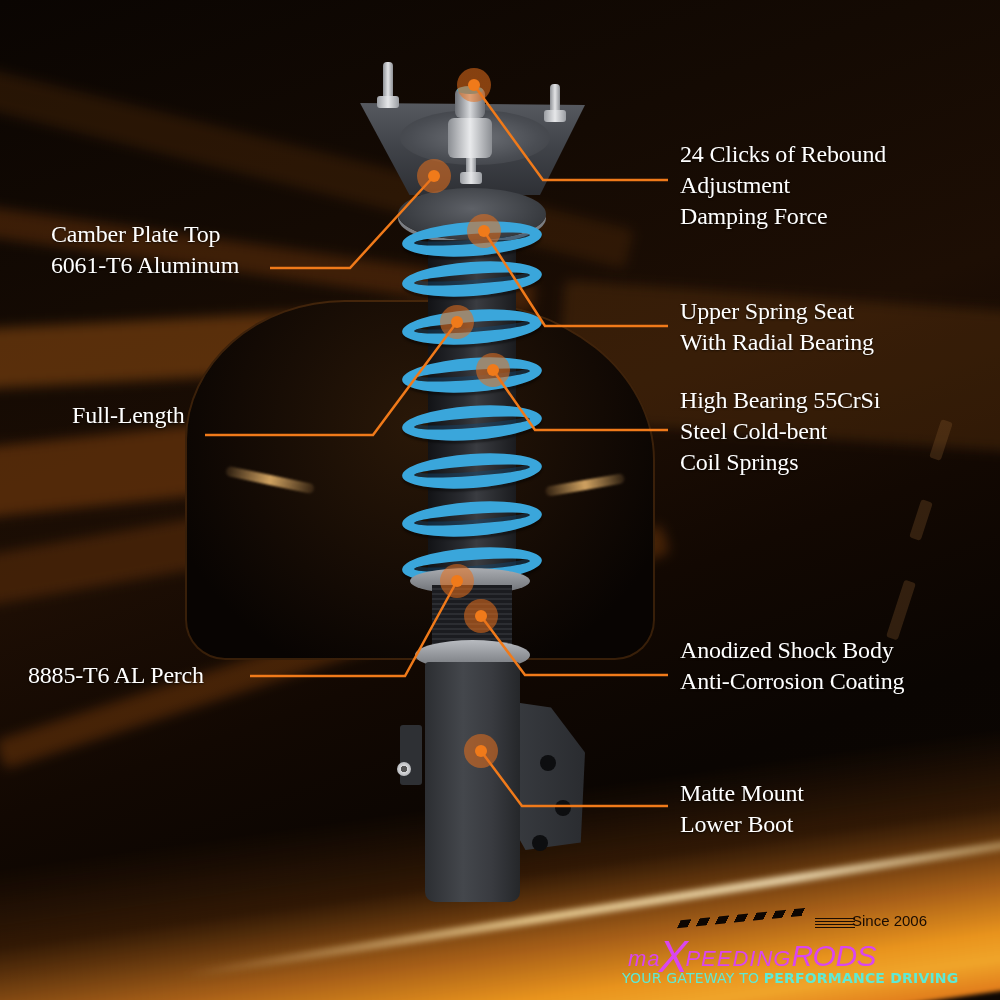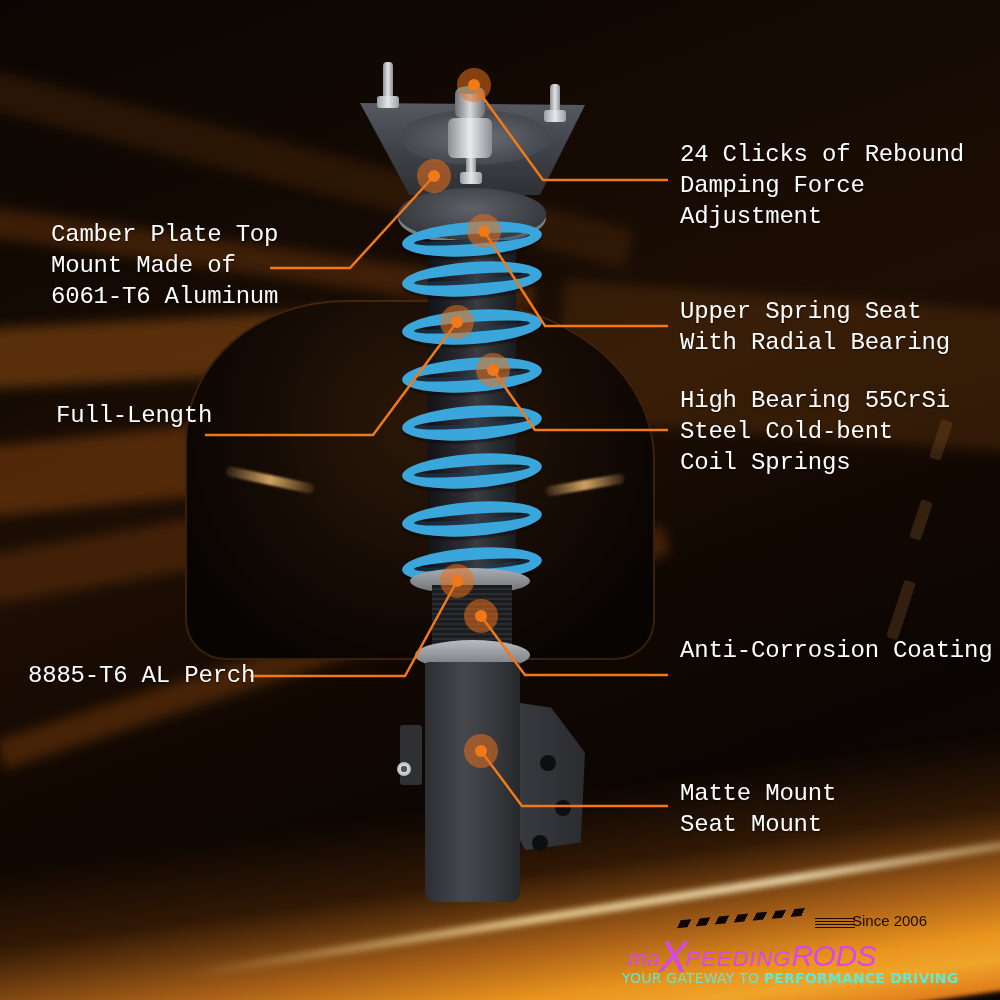--- a/index.html
+++ b/index.html
@@ -116,21 +116,21 @@
       transform: translate(-50%,-50%);
     }
     .marker::after {
       content: ""; position: absolute; left: 50%; top: 50%; width: 12px; height: 12px;
       border-radius: 50%; background: #f07a1a; transform: translate(-50%,-50%);
     }
     svg.leaders { position: absolute; inset: 0; pointer-events: none; }
 
     
     .label {
-      position: absolute; color: #ffffff; font-family: Liberation Mono, monospace;
+      position: absolute; color: #ffffff; font-family: Liberation Serif, serif;
       font-size: 24px; line-height: 31px; font-weight: 500; letter-spacing: -0.2px;
       text-shadow: 0 1px 2px rgba(0,0,0,0.6);
     }
     .label span { display: block; white-space: nowrap; }
 
     
     .logo { position: absolute; left: 620px; top: 912px; width: 340px; height: 80px; }
     .logo-since {
       position: absolute; left: 232px; top: 0px; font-family: "Liberation Sans", sans-serif;
       font-size: 15px; color: #1a0c02;
@@ -227,56 +227,56 @@
 <div class="marker" style="left:434px;top:176px;"></div>
 <div class="marker" style="left:484px;top:231px;"></div>
 <div class="marker" style="left:457px;top:322px;"></div>
 <div class="marker" style="left:493px;top:370px;"></div>
 <div class="marker" style="left:457px;top:581px;"></div>
 <div class="marker" style="left:481px;top:616px;"></div>
 <div class="marker" style="left:481px;top:751px;"></div>
 
 <div class="label" style="left:680px;top:139px;">
   <span>24 Clicks of Rebound</span>
+  <span>Adjustment</span>
   <span>Damping Force</span>
-  <span>Adjustment</span>
 </div>
 
 <div class="label" style="left:51px;top:219px;">
   <span>Camber Plate Top</span>
-  <span>Mount Made of</span>
   <span>6061-T6 Aluminum</span>
 </div>
 
 <div class="label" style="left:680px;top:296px;">
   <span>Upper Spring Seat</span>
   <span>With Radial Bearing</span>
 </div>
 
 <div class="label" style="left:680px;top:385px;">
   <span>High Bearing 55CrSi</span>
   <span>Steel Cold-bent</span>
   <span>Coil Springs</span>
 </div>
 
-<div class="label" style="left:56px;top:400px;">
+<div class="label" style="left:72px;top:400px;">
   <span>Full-Length</span>
 </div>
 
 <div class="label" style="left:28px;top:660px;">
   <span>8885-T6 AL Perch</span>
 </div>
 
 <div class="label" style="left:680px;top:635px;">
+  <span>Anodized Shock Body</span>
   <span>Anti-Corrosion Coating</span>
 </div>
 
 <div class="label" style="left:680px;top:778px;">
   <span>Matte Mount</span>
-  <span>Seat Mount</span>
+  <span>Lower Boot</span>
 </div>
 
 <div class="logo">
   <div class="logo-checker"></div>
   <div class="logo-speedlines"></div>
   <div class="logo-since">Since 2006</div>
   <div class="logo-main">
     <span class="small">ma</span><span class="big-x">X</span><span class="small">PEEDING</span><span>RODS</span>
   </div>
   <div class="logo-tagline">

